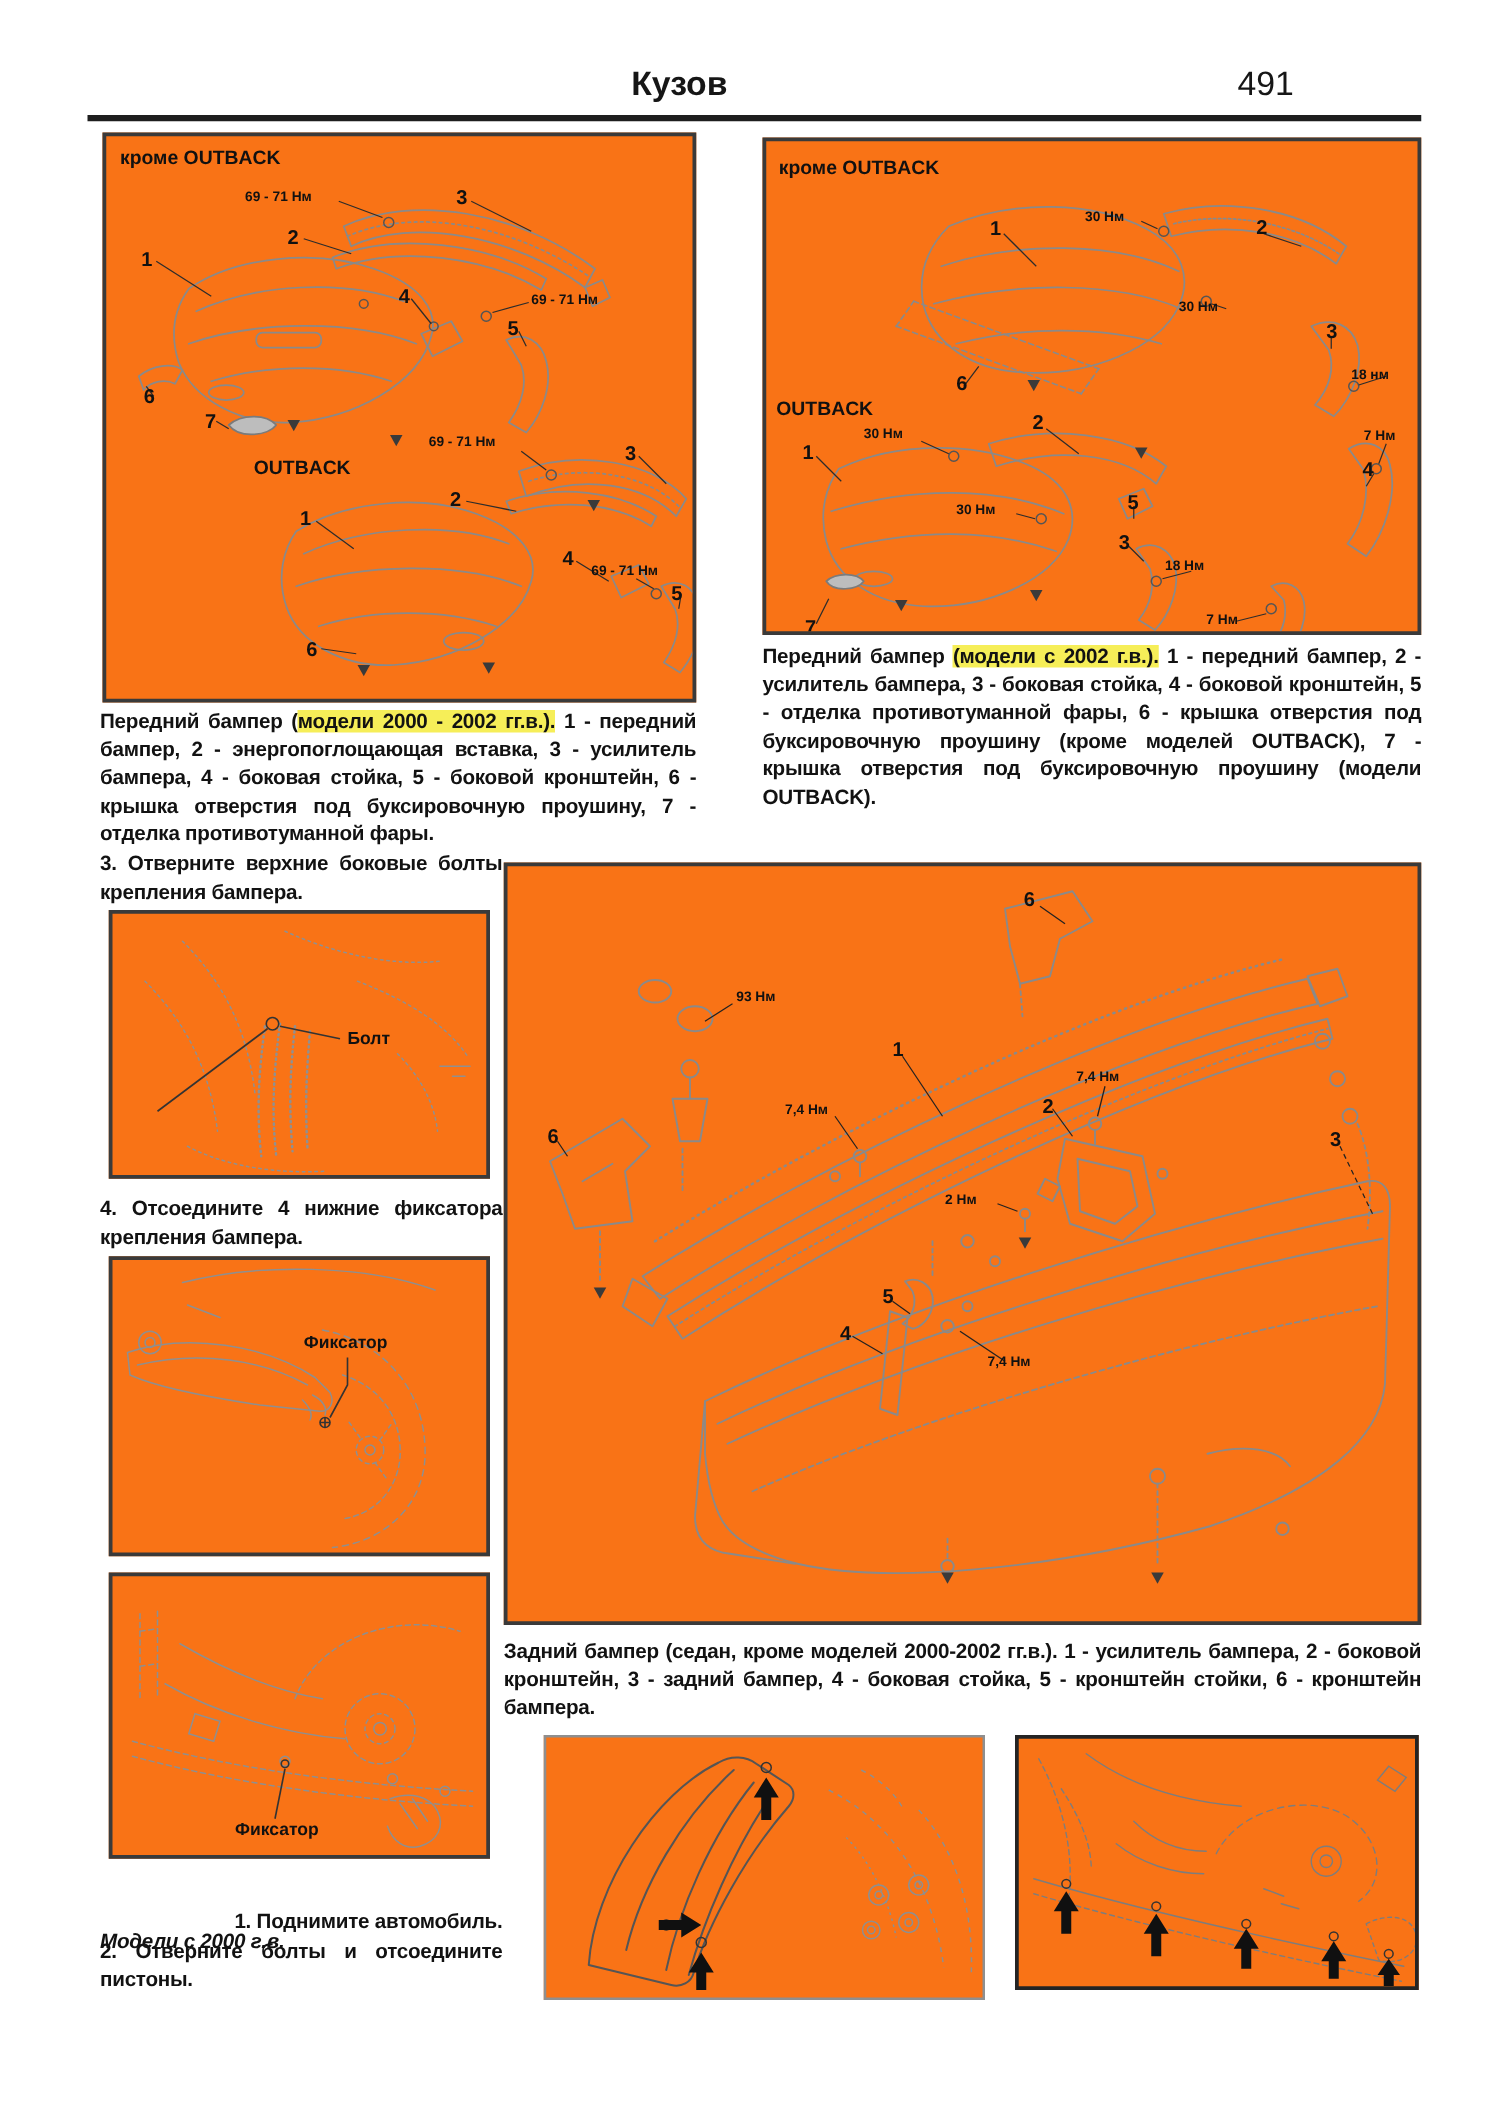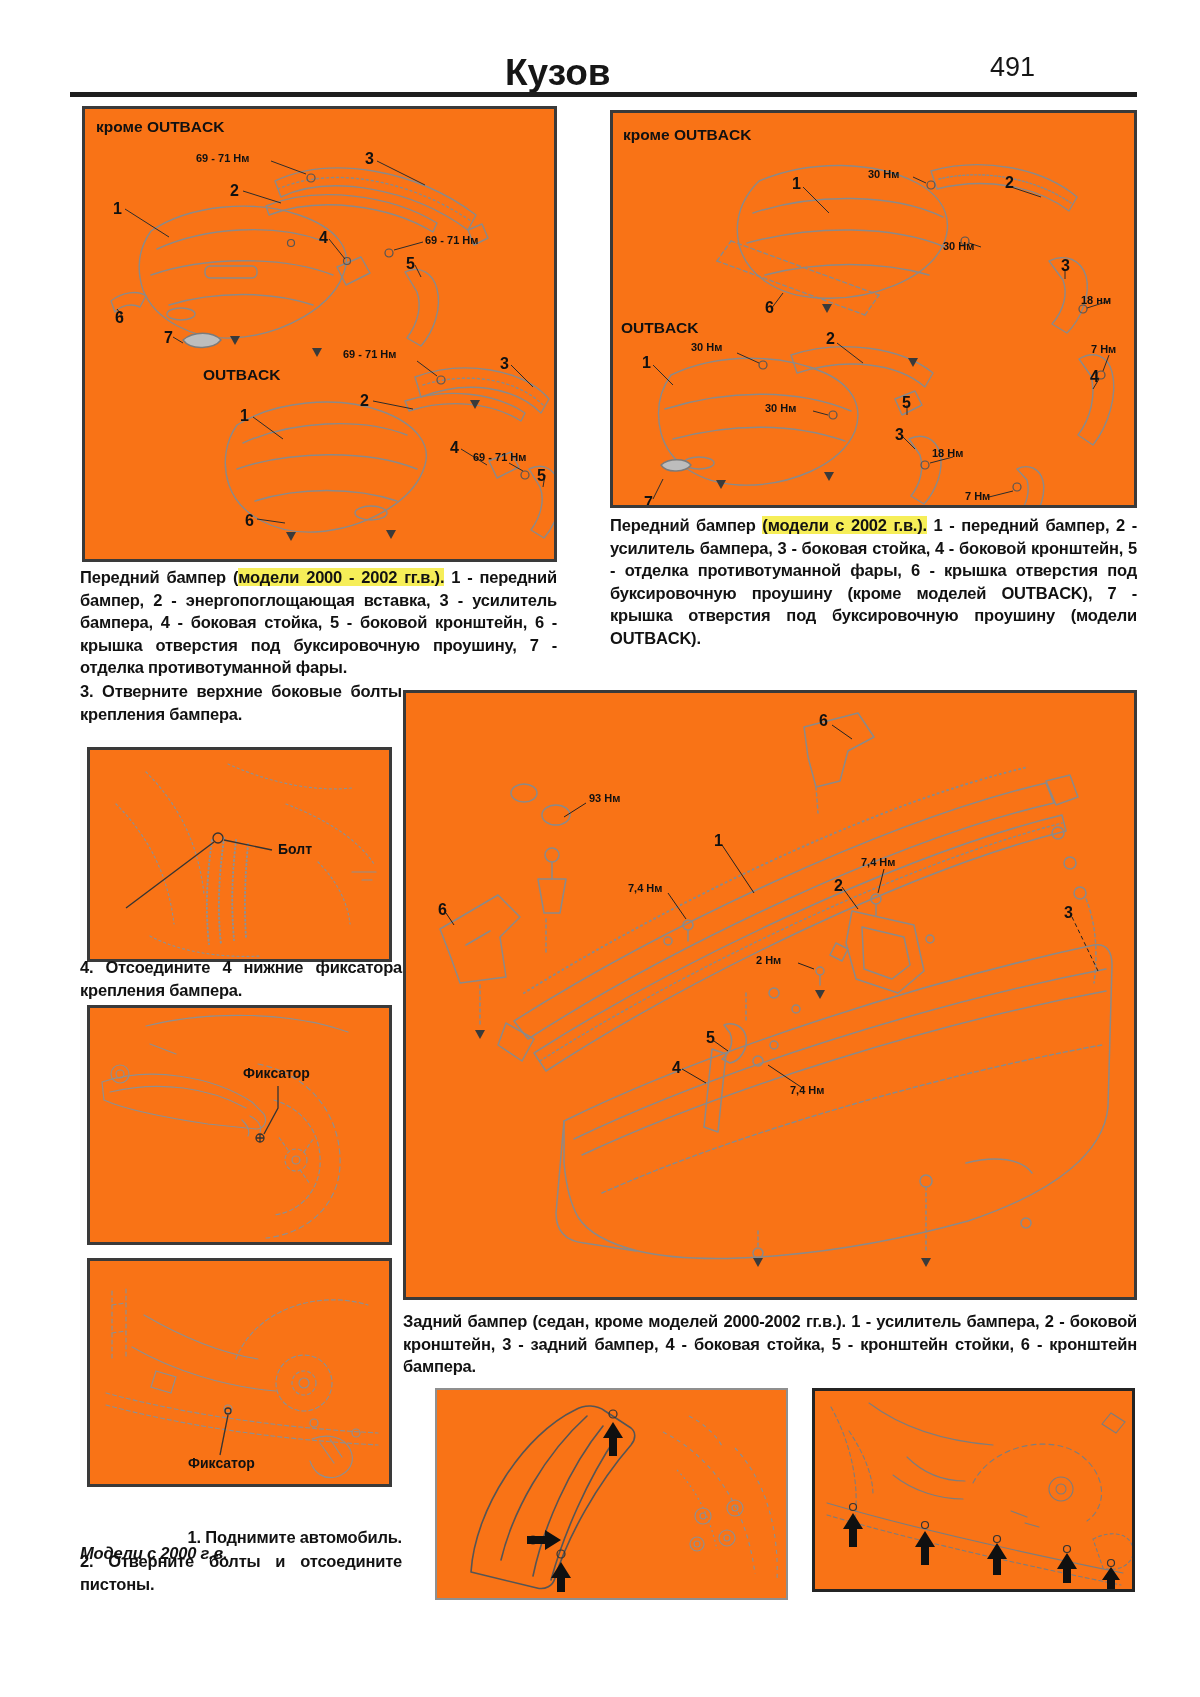--- a/index.html
+++ b/index.html
@@ -1,18 +1,18 @@
 <!DOCTYPE html>
 <html><head>
 <meta charset="utf-8">
 <style>
   html,body{margin:0;padding:0;background:#d9d9d9;}
   .page{position:relative;width:1200px;height:1697px;background:#ffffff;
         font-family:"Liberation Sans",sans-serif;color:#161616;overflow:hidden;}
-  .hdr-title{position:absolute;font-weight:700;font-size:37px;letter-spacing:0;}
+  .hdr-title{position:absolute;font-weight:700;font-size:27px;letter-spacing:0;}
   .hdr-num{position:absolute;font-weight:400;font-size:27px;}
   .hdr-rule{position:absolute;left:70px;top:92px;width:1067px;height:5px;background:#1e1e1e;}
   .panel{position:absolute;background:#f97316;border:3px solid #3a3a3a;box-sizing:border-box;overflow:hidden;}
   .panel svg{position:absolute;left:0;top:0;}
   .lbl{position:absolute;font-weight:700;line-height:1;white-space:nowrap;color:#111;}
   .num{font-size:16px;}
   .tq{font-size:11px;}
   .variant{font-size:15.5px;}
   .ill{font-size:14px;}
   .caption{position:absolute;font-weight:700;font-size:16.5px;line-height:22.5px;
@@ -197,21 +197,21 @@
     <span class="lbl tq" style="left:352px;top:378px">7 Нм</span>
     <span class="lbl num" style="left:31px;top:382px">7</span>
   </div>
 
   <p class="caption" style="left:80px;top:566px;width:477px;margin:0"><span>Передний бампер (</span><span class="hl">модели 2000 - 2002 гг.в.).</span><span> 1 - передний бампер, 2 - энергопоглощающая вставка, 3 - усилитель бампера, 4 - боковая стойка, 5 - боковой кронштейн, 6 - крышка отверстия под буксировочную проушину, 7 - отделка противотуманной фары.</span></p>
 
   <p class="caption" style="left:610px;top:514px;width:527px;margin:0"><span>Передний бампер </span><span class="hl">(модели с 2002 г.в.).</span><span> 1 - передний бампер, 2 - усилитель бампера, 3 - боковая стойка, 4 - боковой кронштейн, 5 - отделка противотуманной фары, 6 - крышка отверстия под буксировочную проушину (кроме моделей OUTBACK), 7 - крышка отверстия под буксировочную проушину (модели OUTBACK).</span></p>
 
   <p class="step" style="left:80px;top:680px;width:322px;margin:0">3. Отверните верхние боковые болты крепления бампера.</p>
 
-  <div class="panel" style="left:87px;top:747px;width:305px;height:215px">
+  <div class="panel" style="left:87px;top:728px;width:305px;height:215px">
     <svg width="299" height="209" viewBox="0 0 299 209">
       <g stroke="#909090" stroke-width="1.2" fill="none" stroke-linecap="round">
         <path d="M56,22 C88,54 108,92 114,144" stroke-dasharray="2,3"></path>
         <path d="M26,54 C58,86 78,124 84,174" stroke-dasharray="2,3"></path>
         <path d="M138,14 C178,32 222,42 262,38" stroke-dasharray="2,3"></path>
         <path d="M196,54 C238,70 268,90 284,114" stroke-dasharray="2,3"></path>
         <path d="M228,112 C248,132 258,154 260,174" stroke-dasharray="2,3"></path>
         <path d="M122,90 C117,126 115,158 119,194" stroke-dasharray="1,3" stroke-width="2"></path>
         <path d="M134,88 C129,126 127,158 131,194" stroke-dasharray="1,3" stroke-width="2"></path>
         <path d="M146,90 C142,126 141,154 144,190" stroke-dasharray="1,3" stroke-width="2"></path>

